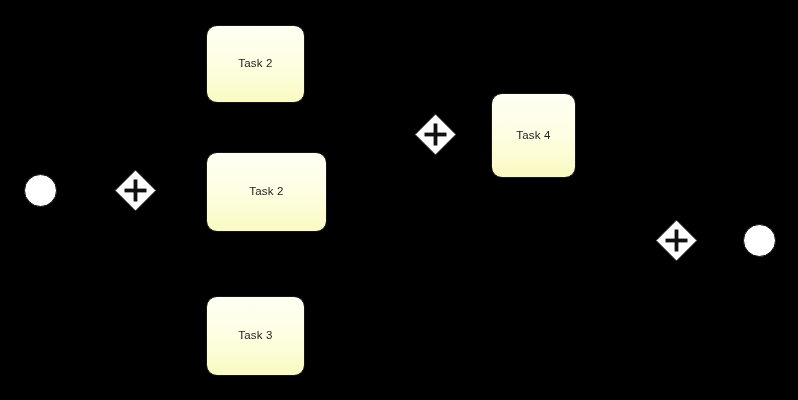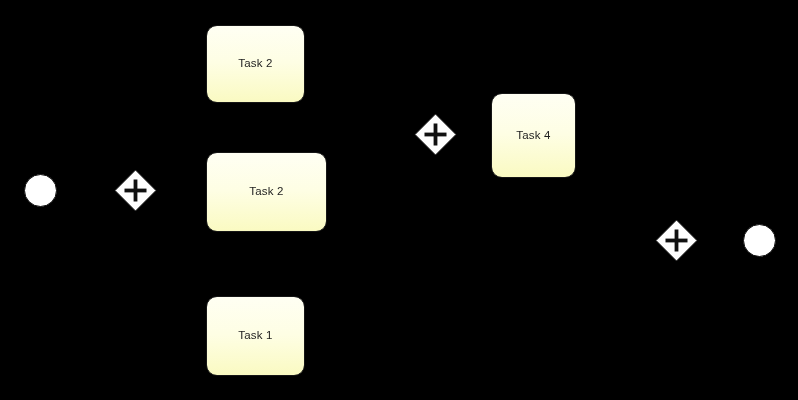--- a/index.html
+++ b/index.html
@@ -78,21 +78,21 @@
 
   <div class="task" id="n-task1" style="left: 206px; top: 25px; width: 99px; height: 78px;">
     <span class="task-label">Task 2</span>
   </div>
 
   <div class="task" id="n-task2" style="left: 206px; top: 152px; width: 121px; height: 80px;">
     <span class="task-label">Task 2</span>
   </div>
 
   <div class="task" id="n-task3" style="left: 206px; top: 296px; width: 99px; height: 80px;">
-    <span class="task-label">Task 1</span>
+    <span class="task-label">Task 3</span>
   </div>
 
   <div class="gateway" id="n-gwmid" style="left: 414px; top: 113px; width: 43px; height: 43px;">
     <svg width="43" height="43" viewBox="0 0 43 43">
       <polygon points="21.5,1 42,21.5 21.5,42 1,21.5" fill="#ffffff" stroke="#151515" stroke-width="1"></polygon>
       <rect x="19.6" y="10.5" width="3.8" height="22" fill="#111111"></rect>
       <rect x="10.5" y="19.6" width="22" height="3.8" fill="#111111"></rect>
     </svg>
   </div>
 

